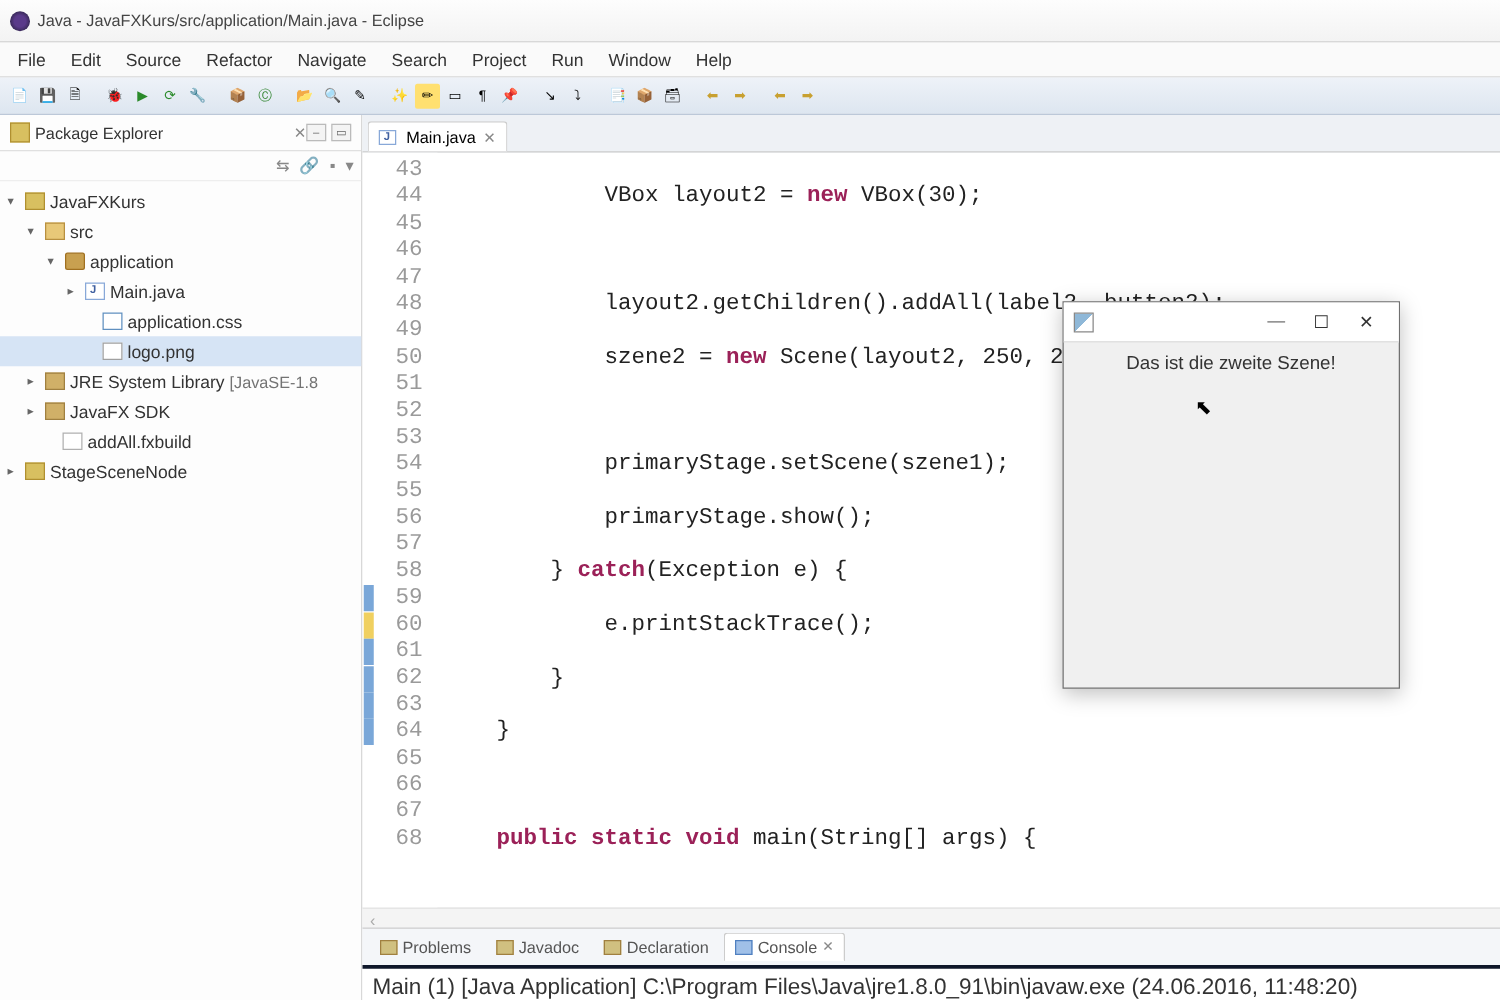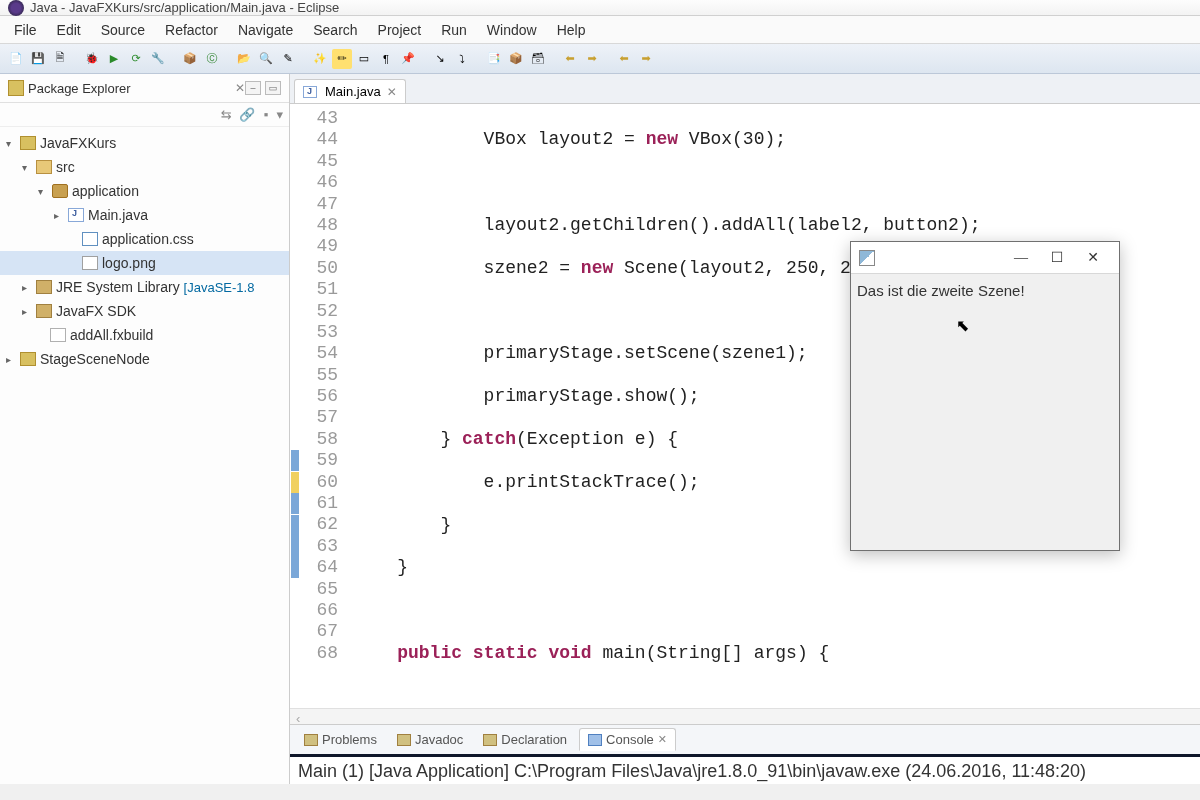--- a/index.html
+++ b/index.html
@@ -1,18 +1,18 @@
 <!DOCTYPE html>
 <html><head>
 <meta charset="utf-8">
 <style>
 * { box-sizing: border-box; margin: 0; padding: 0; }
 body { font-family: "Segoe UI", Tahoma, sans-serif; font-size: 13px; background: #f0f0f0; overflow: hidden; width: 1200px; height: 800px; }
 
-.titlebar { height: 16px; background: linear-gradient(#fdfdfd,#f3f3f3); display: flex; align-items: center; padding: 0 8px; border-bottom: 1px solid #d0d0d0; color: #444; font-size: 13px; }
+.titlebar { height: 34px; background: linear-gradient(#fdfdfd,#f3f3f3); display: flex; align-items: center; padding: 0 8px; border-bottom: 1px solid #d0d0d0; color: #444; font-size: 13px; }
 .titlebar .icon { width: 16px; height: 16px; background: radial-gradient(circle,#5a3a8a 40%,#3a2a5a 70%); border-radius: 50%; margin-right: 6px; }
 
 .menubar { height: 28px; background: #fafafa; display: flex; align-items: center; padding: 0 4px; border-bottom: 1px solid #d8d8d8; font-size: 14px; color: #333; }
 .menubar span { padding: 4px 10px; cursor: default; }
 
 .toolbar { height: 30px; background: linear-gradient(#eef2f8,#dde6f0); border-bottom: 1px solid #bcc8d8; display: flex; align-items: center; padding: 0 6px; gap: 2px; }
 .tbtn { width: 20px; height: 20px; border-radius: 2px; display:flex; align-items:center; justify-content:center; font-size: 11px; }
 .tbsep { width: 8px; }
 
 .workbench { display: flex; height: calc(800px - 32px - 28px - 30px); justify-content: center; }
@@ -32,21 +32,21 @@
 .ticon { width: 16px; height: 14px; margin-right: 4px; display:inline-block; }
 .ic-prj { background:#d8c060; border:1px solid #b09030; }
 .ic-fld { background:#e8c878; border:1px solid #b89040; }
 .ic-pkg { background:#c8a050; border:1px solid #a07020; border-radius:2px; }
 .ic-java { background:#fff; border:1px solid #88a8d8; position:relative; }
 .ic-java::after { content:"J"; position:absolute; font-size:9px; color:#4060a0; left:3px; top:-1px; font-weight:bold; }
 .ic-css { background:#fff; border:1px solid #6090c0; }
 .ic-img { background:#fff; border:1px solid #a0a0a0; }
 .ic-lib { background:#d0b068; border:1px solid #a08040; }
 .ic-file { background:#fff; border:1px solid #b0b0b0; }
-.lib-decor { color:#0369a1; font-size:13px; }
+.lib-decor { color:#737373; font-size:13px; }
 
 .editor-area { flex:1; display:flex; flex-direction:column; background:#fff; position:relative; }
 .editor-tabs { height: 30px; background: #eef1f5; border-bottom: 1px solid #ccc; display:flex; align-items:flex-end; padding-left: 4px; }
 .etab { background:#fff; border:1px solid #ccc; border-bottom:none; padding: 4px 8px; font-size: 13px; display:flex; align-items:center; gap:4px; border-radius: 3px 3px 0 0; }
 .etab .ticon { width:14px; height:12px; }
 .etab .x { color:#888; font-size:12px; margin-left:2px; }
 
 .code-area { flex:1; display:flex; font-family: Consolas, "Courier New", monospace; font-size: 18px; line-height: 21.4px; overflow:hidden; position:relative; }
 .gutter { width: 60px; text-align: right; color: #9a9a9a; padding: 4px 12px 4px 0; background:#fff; user-select:none; position:relative; }
 .gutter .ln { height: 21.4px; }
@@ -68,21 +68,21 @@
 
 .console-line { height: 30px; background:#fff; padding: 4px 8px; font-size: 18px; color:#333; border-top:3px solid #0f172a; }
 
 
 .javafx-window { position:absolute; left: 850px; top: 241px; width: 270px; height: 310px; background:#f0f0f0; border:1px solid #707070; box-shadow: 0 4px 16px rgba(0,0,0,.25); }
 .jfx-titlebar { height: 32px; background:#fff; display:flex; align-items:center; padding: 0 8px; border-bottom:1px solid #d8d8d8; }
 .jfx-titlebar .jicon { width:16px; height:16px; border:1px solid #888; background: linear-gradient(135deg,#8fb8d8 50%,#fff 50%); }
 .jfx-titlebar .spacer { flex:1; }
 .jfx-titlebar .wbtn { width: 36px; text-align:center; font-size:14px; color:#333; font-family: "Segoe UI Symbol"; }
 .jfx-body { padding: 8px 4px; font-size: 15px; color:#333; }
-.jfx-body .lbl { padding: 0 2px 16px 2px; }
+.jfx-body .lbl { padding: 0 2px 16px 2px; margin-left: 44px; }
 .jfx-btn { border: 2px solid #4aa0c0; background: linear-gradient(#fbfdff,#e6eef4); padding: 6px 10px; font-size: 15px; color:#222; display:inline-block; margin-left: 2px; }
 
 .cursor-arrow { position:absolute; left: 956px; top: 316px; font-size: 16px; color:#000; pointer-events:none; }
 
 .hscroll { height: 16px; background:#f4f4f4; border-top:1px solid #e0e0e0; display:flex; align-items:center; }
 .hscroll .thumb { width: 12px; height:12px; color:#aaa; padding-left:6px; }
 
 .minimize-restore { margin-left:auto; display:flex; gap:4px; }
 .minimize-restore span { width:16px; height:14px; border:1px solid #bbb; background:#f4f4f4; font-size:9px; text-align:center; line-height:12px; color:#666; }
 </style>

